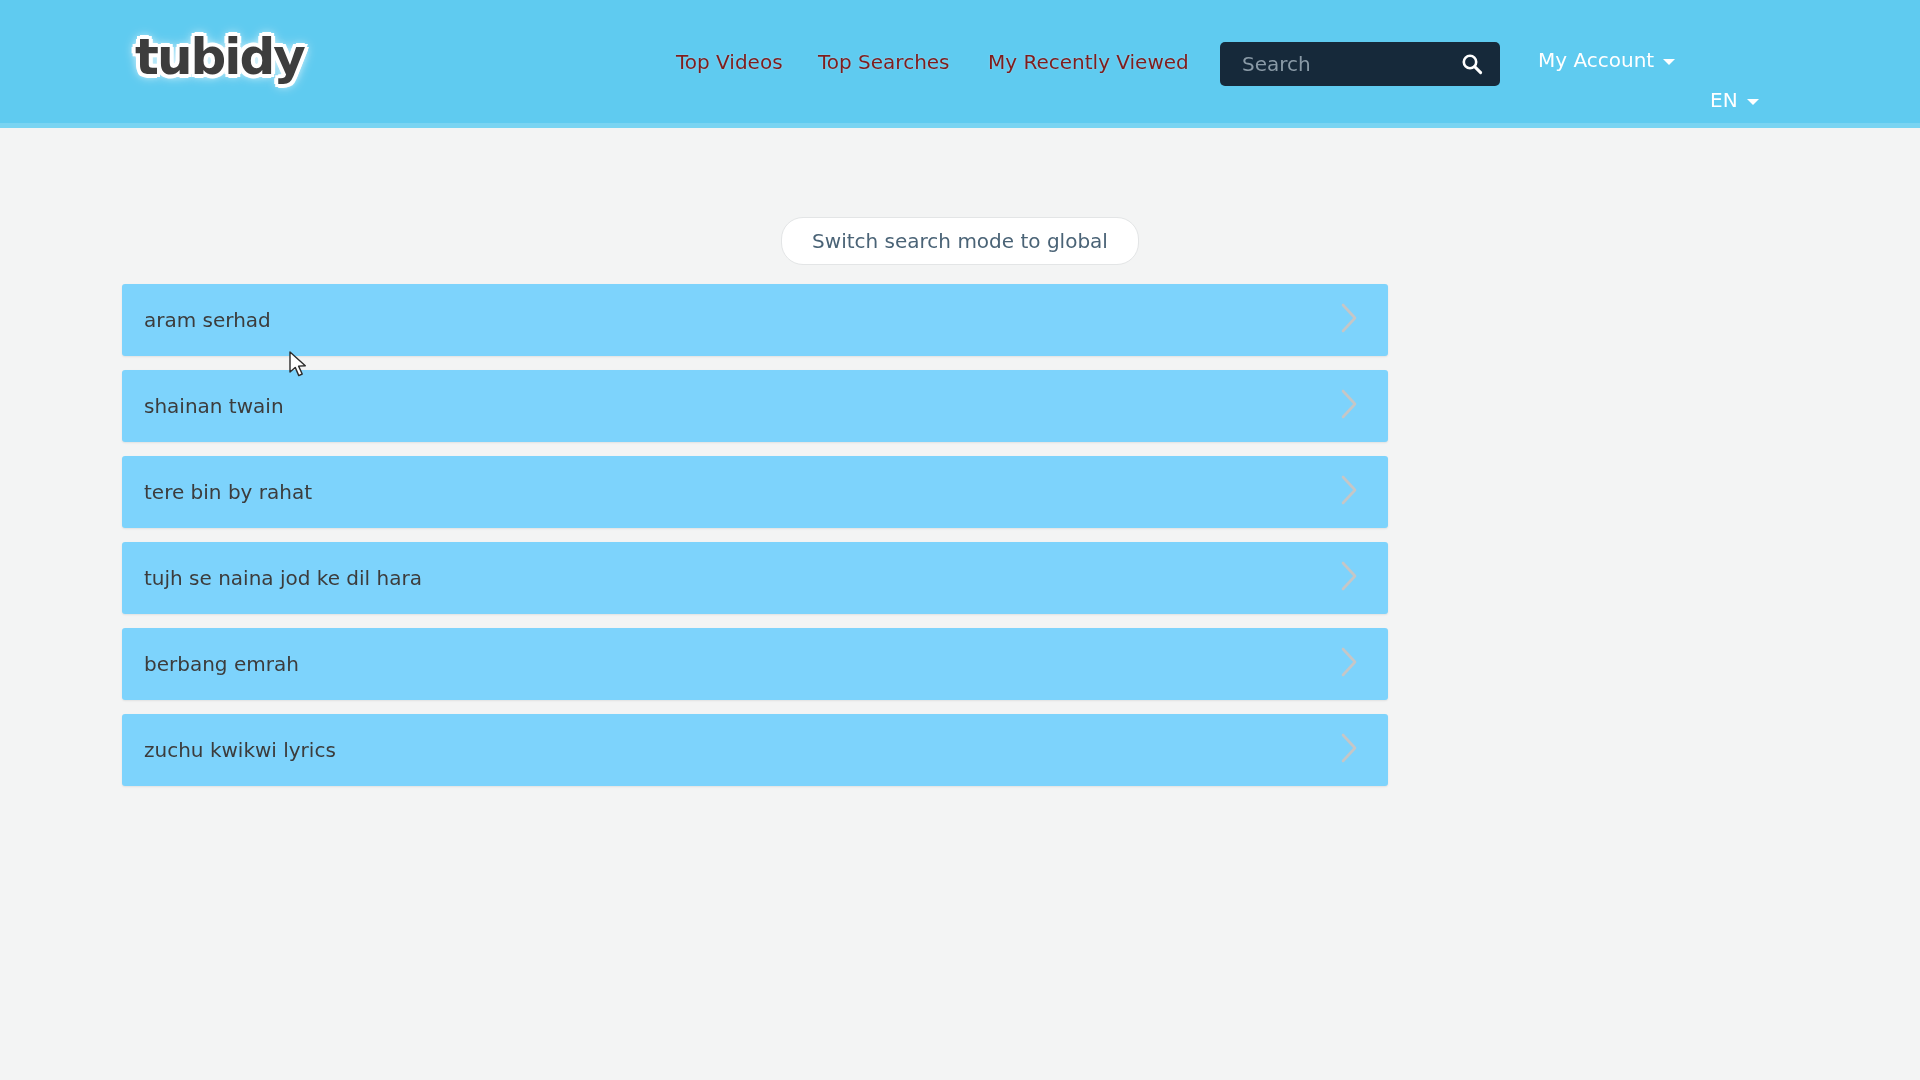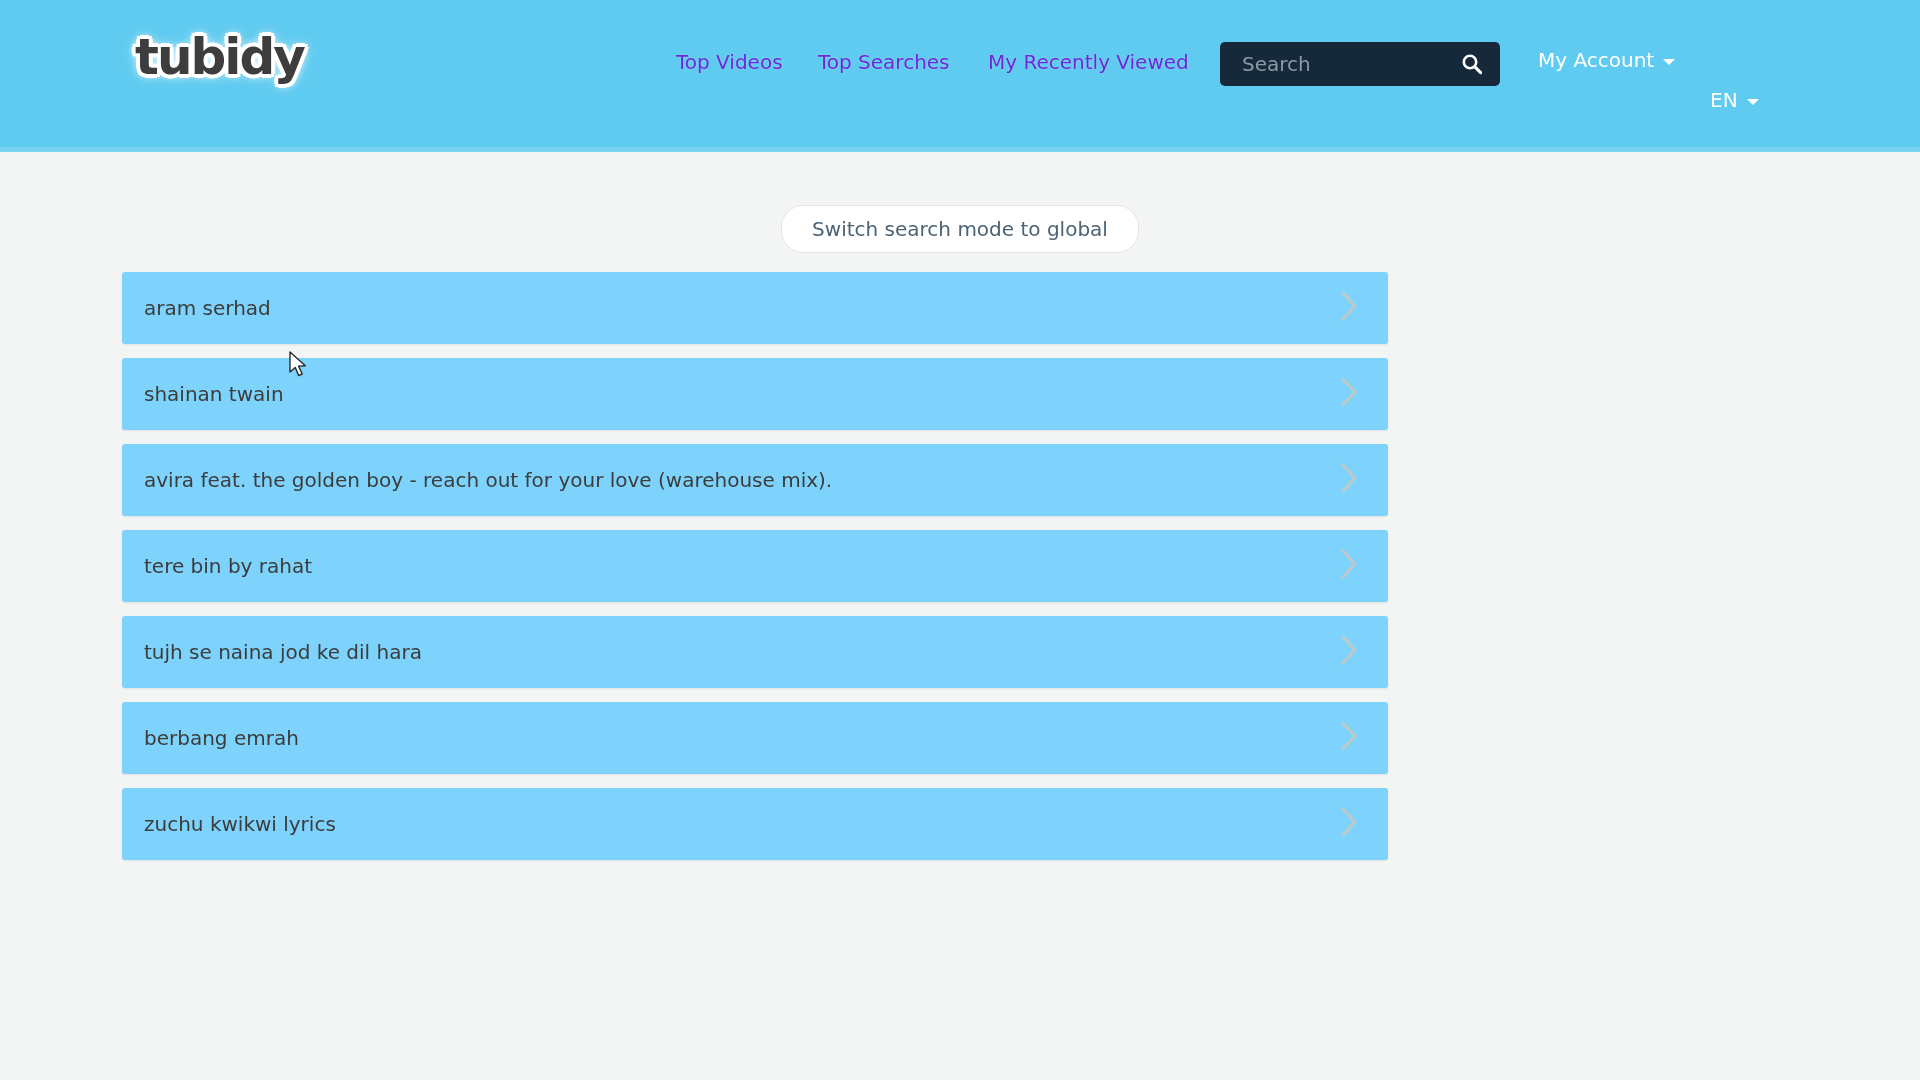--- a/index.html
+++ b/index.html
@@ -14,21 +14,21 @@
     font-family: "DejaVu Sans", "Liberation Sans", sans-serif;
     background: #f3f4f4;
     position: relative;
   }
 
   
   #site-header {
     position: absolute;
     top: 0; left: 0;
     width: 1920px;
-    height: 152px;
+    height: 128px;
     background: #5fcbf0;
     border-bottom: 5px solid #79d4f2;
   }
 
   #logo {
     position: absolute;
     left: 135px;
     top: 26px;
     width: 160px;
     height: 66px;
@@ -46,21 +46,21 @@
       -4px  0   0 #ffffff,  4px  0   0 #ffffff,
        0   -4px 0 #ffffff,  0    4px 0 #ffffff,
        0 0 10px #ffffff, 0 0 14px #ffffff;
     white-space: nowrap;
   }
 
   .nav-link {
     position: absolute;
     top: 50px;
     font-size: 20px;
-    color: #6d28d9;
+    color: #7f1d1d;
     font-weight: normal;
     white-space: nowrap;
     cursor: pointer;
     text-shadow: 0 0 2px rgba(255,255,255,0.35);
   }
   #nav-top-videos       { left: 676px; }
   #nav-top-searches     { left: 818px; }
   #nav-recently-viewed  { left: 988px; }
 
   
@@ -117,21 +117,21 @@
   .caret {
     width: 0; height: 0;
     border-left: 6px solid transparent;
     border-right: 6px solid transparent;
     border-top: 6px solid #ffffff;
     display: inline-block;
     margin-top: 3px;
   }
 
   
-  #main { position: absolute; top: 140px; left: 0; width: 1920px; }
+  #main { position: absolute; top: 152px; left: 0; width: 1920px; }
 
   #switch-mode-wrap {
     width: 1920px;
     display: flex;
     justify-content: center;
     margin-top: 65px;
   }
   #switch-mode-button {
     background: #ffffff;
     border: 1px solid #e3e5e6;
@@ -236,26 +236,20 @@
             <polyline points="5,4 17,17 5,30" fill="none" stroke="#c6c6c6" stroke-width="2.6" stroke-linecap="round" stroke-linejoin="round"></polyline>
           </svg></span>
       </div>
       <div class="list-item">
         <span class="list-item-label">shainan twain</span>
         <span class="chevron-icon"><svg width="22" height="34" viewBox="0 0 22 34" aria-hidden="true">
             <polyline points="5,4 17,17 5,30" fill="none" stroke="#c6c6c6" stroke-width="2.6" stroke-linecap="round" stroke-linejoin="round"></polyline>
           </svg></span>
       </div>
       <div class="list-item">
-        <span class="list-item-label">avira feat. the golden boy - reach out for your love (warehouse mix).</span>
-        <span class="chevron-icon"><svg width="22" height="34" viewBox="0 0 22 34" aria-hidden="true">
-            <polyline points="5,4 17,17 5,30" fill="none" stroke="#c6c6c6" stroke-width="2.6" stroke-linecap="round" stroke-linejoin="round"></polyline>
-          </svg></span>
-      </div>
-      <div class="list-item">
         <span class="list-item-label">tere bin by rahat</span>
         <span class="chevron-icon"><svg width="22" height="34" viewBox="0 0 22 34" aria-hidden="true">
             <polyline points="5,4 17,17 5,30" fill="none" stroke="#c6c6c6" stroke-width="2.6" stroke-linecap="round" stroke-linejoin="round"></polyline>
           </svg></span>
       </div>
       <div class="list-item">
         <span class="list-item-label">tujh se naina jod ke dil hara</span>
         <span class="chevron-icon"><svg width="22" height="34" viewBox="0 0 22 34" aria-hidden="true">
             <polyline points="5,4 17,17 5,30" fill="none" stroke="#c6c6c6" stroke-width="2.6" stroke-linecap="round" stroke-linejoin="round"></polyline>
           </svg></span>

